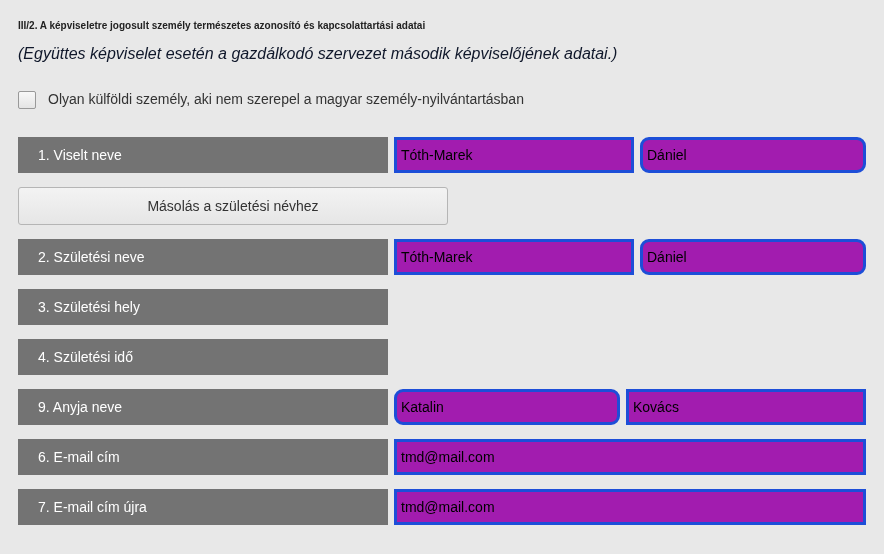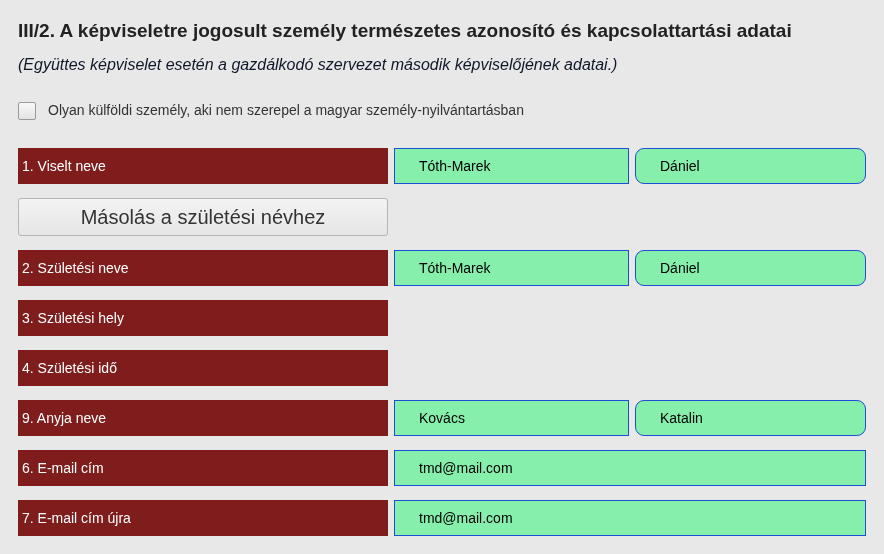--- a/index.html
+++ b/index.html
@@ -7,21 +7,21 @@
     background: #e8e8e8;
     font-family: Arial, Helvetica, sans-serif;
     font-size: 14px;
     color: #333;
     width: 884px;
     height: 554px;
     padding: 20px 18px;
   }
   .section-title {
     font-weight: bold;
-    font-size: 19px;
+    font-size: 10px;
     color: #222;
     margin-bottom: 14px;
   }
   .section-subtitle {
     font-style: italic;
     font-size: 16px;
     color: #0f172a;
     margin-bottom: 28px;
   }
   .checkbox-row {
@@ -42,50 +42,50 @@
     color: #333;
   }
   .rows { display: flex; flex-direction: column; gap: 14px; }
   .form-row {
     display: flex;
     gap: 6px;
     height: 36px;
     align-items: stretch;
   }
   .row-label {
-    background: #7f1d1d;
+    background: #737373;
     color: #fff;
     font-size: 14px;
     display: flex;
     align-items: center;
-    padding: 0 4px;
+    padding: 0 20px;
     width: 370px;
     flex-shrink: 0;
   }
   .text-input {
-    background: #86efac;
-    border: 1px solid #1d4ed8;
+    background: #a21caf;
+    border: 3px solid #1d4ed8;
     font-size: 14px;
-    padding: 0 24px;
+    padding: 0 4px;
     height: 100%;
   }
   .text-input.wide { flex: 1; }
   .text-input.half1 { width: 240px; }
   .text-input.half2 { flex: 1; border-radius: 9px; }
   .copy-button-row {
     height: 38px;
     display: flex;
   }
   .copy-button {
-    width: 370px;
+    width: 430px;
     height: 38px;
     background: linear-gradient(#f3f3f3,#e6e6e6);
     border: 1px solid #b5b5b5;
     border-radius: 3px;
-    font-size: 20px;
+    font-size: 14px;
     color: #333;
     cursor: pointer;
   }
 </style>
 </head>
 <body>
 
 <div class="section-title">III/2. A képviseletre jogosult személy természetes azonosító és kapcsolattartási adatai</div>
 <div class="section-subtitle">(Együttes képviselet esetén a gazdálkodó szervezet második képviselőjének adatai.)</div>
 
@@ -115,22 +115,22 @@
   <div class="form-row">
     <div class="row-label">3. Születési hely</div>
   </div>
 
   <div class="form-row">
     <div class="row-label">4. Születési idő</div>
   </div>
 
   <div class="form-row">
     <div class="row-label">9. Anyja neve</div>
+    <input class="text-input half2" type="text" value="Katalin" style="">
     <input class="text-input half1" type="text" value="Kovács" style="">
-    <input class="text-input half2" type="text" value="Katalin" style="">
   </div>
 
   <div class="form-row">
     <div class="row-label">6. E-mail cím</div>
     <input class="text-input wide" type="text" value="tmd@mail.com" style="">
   </div>
 
   <div class="form-row">
     <div class="row-label">7. E-mail cím újra</div>
     <input class="text-input wide" type="text" value="tmd@mail.com" style="">

